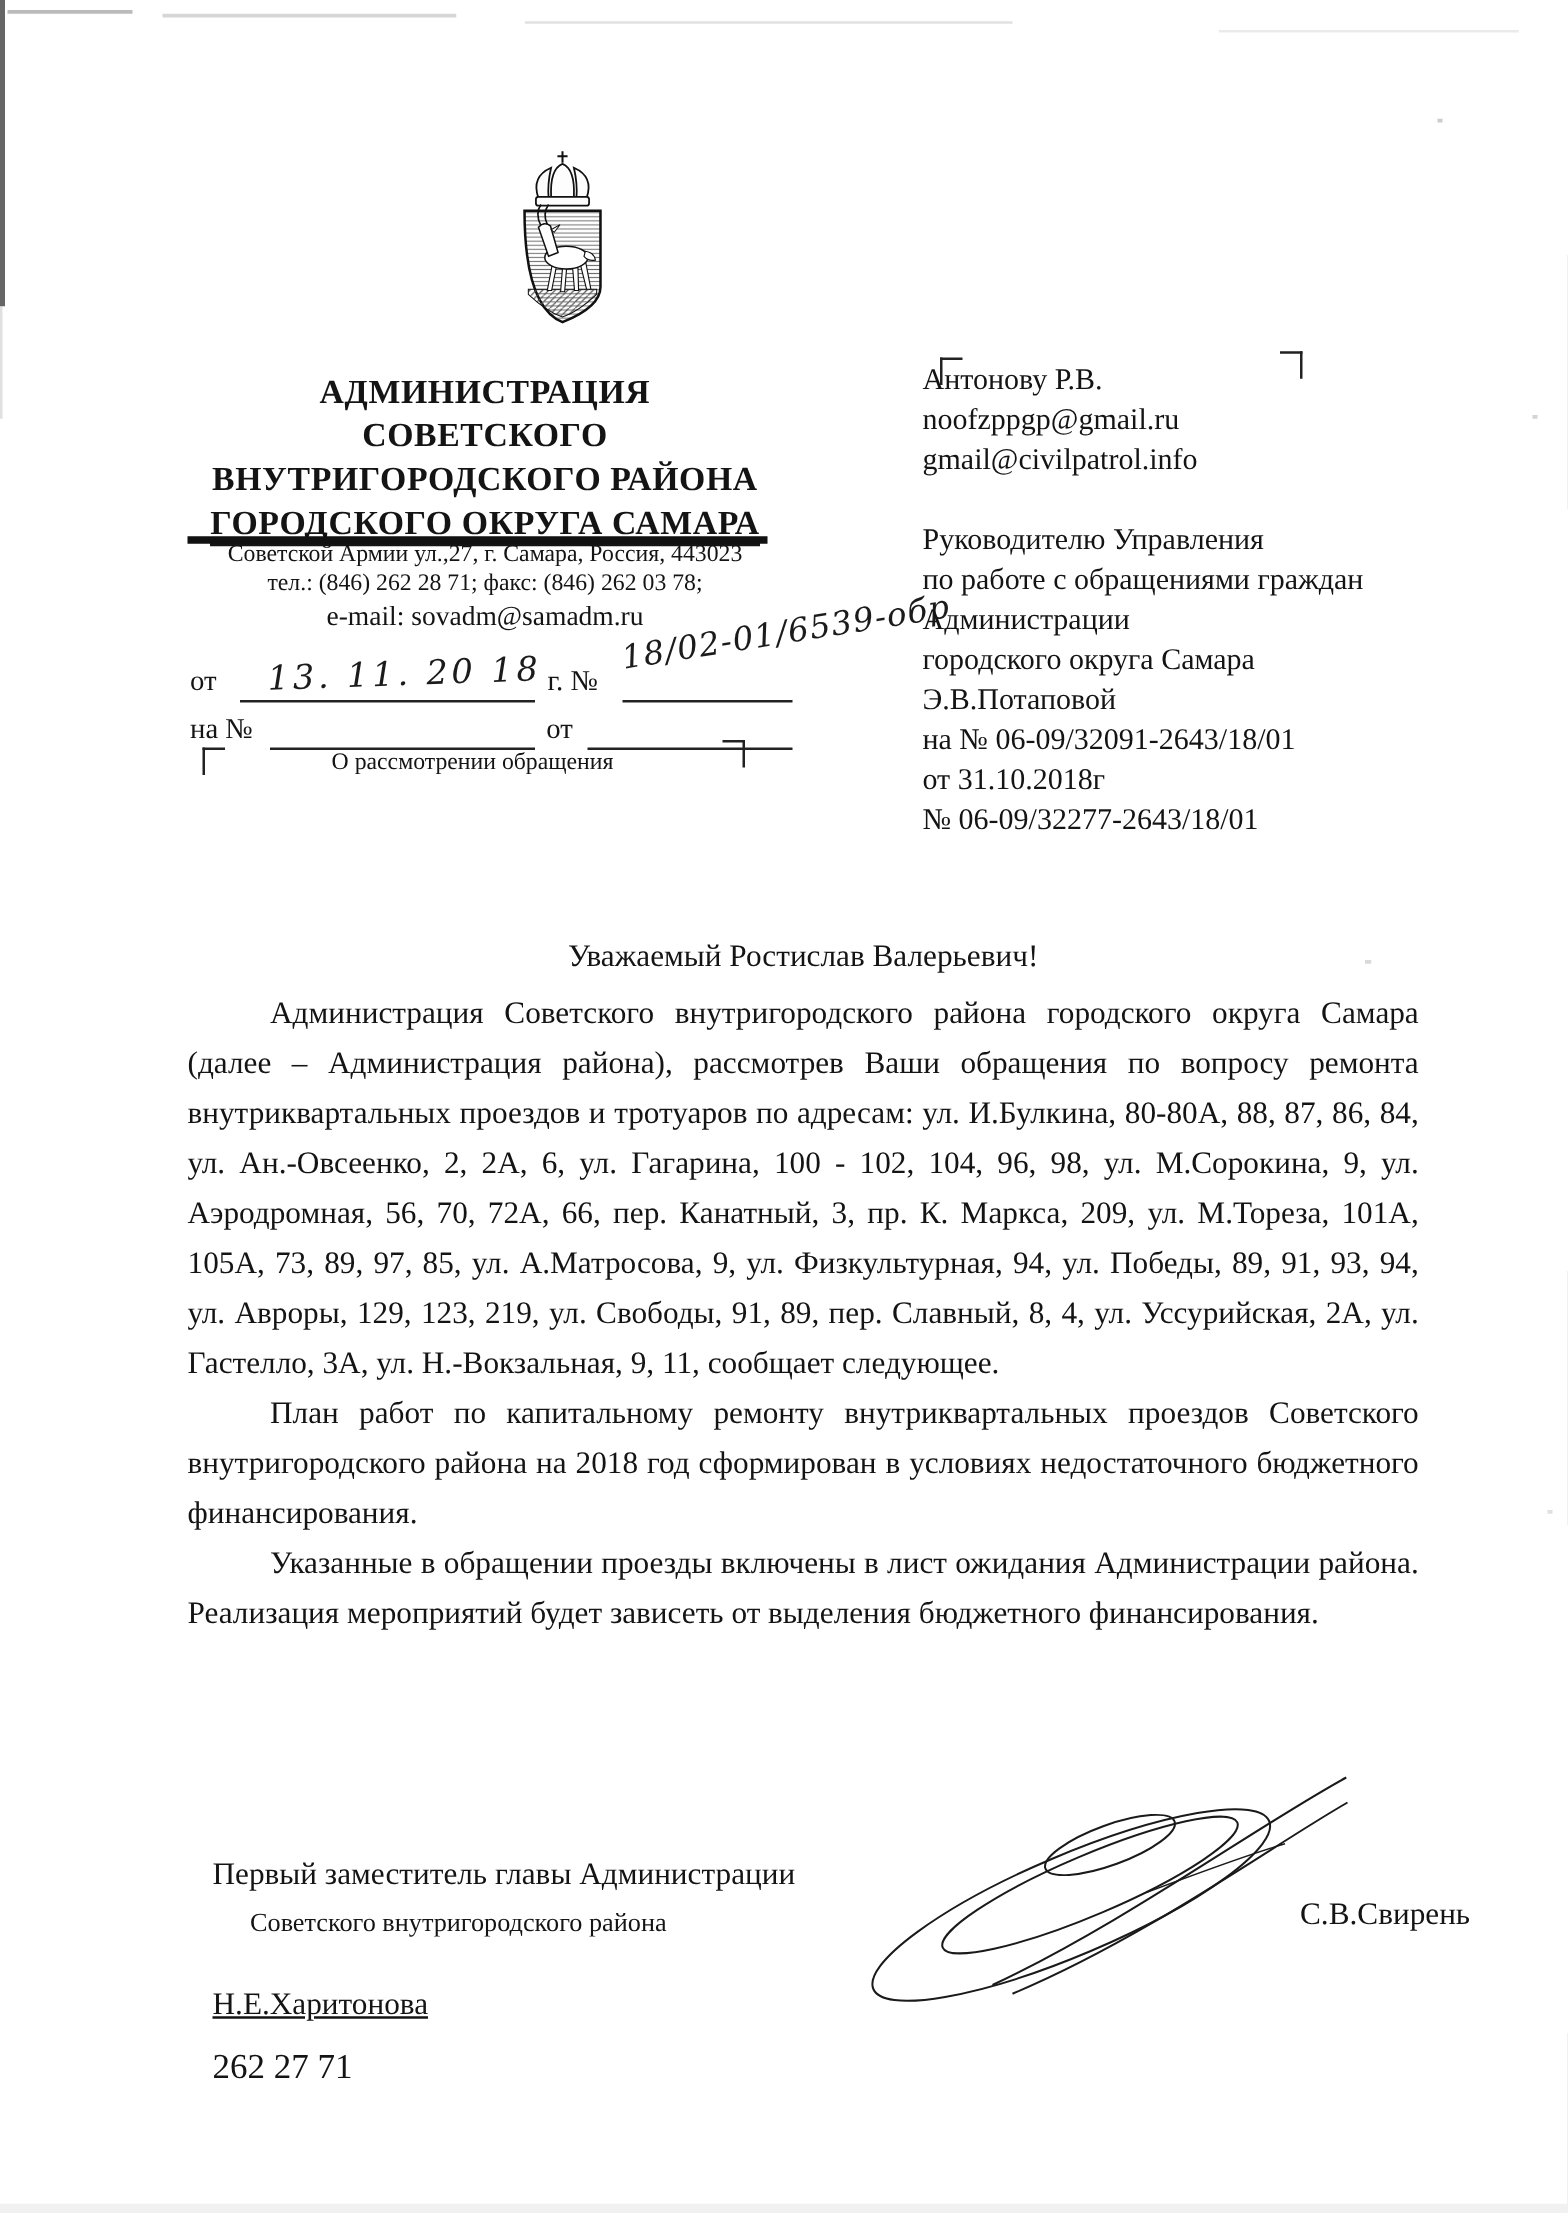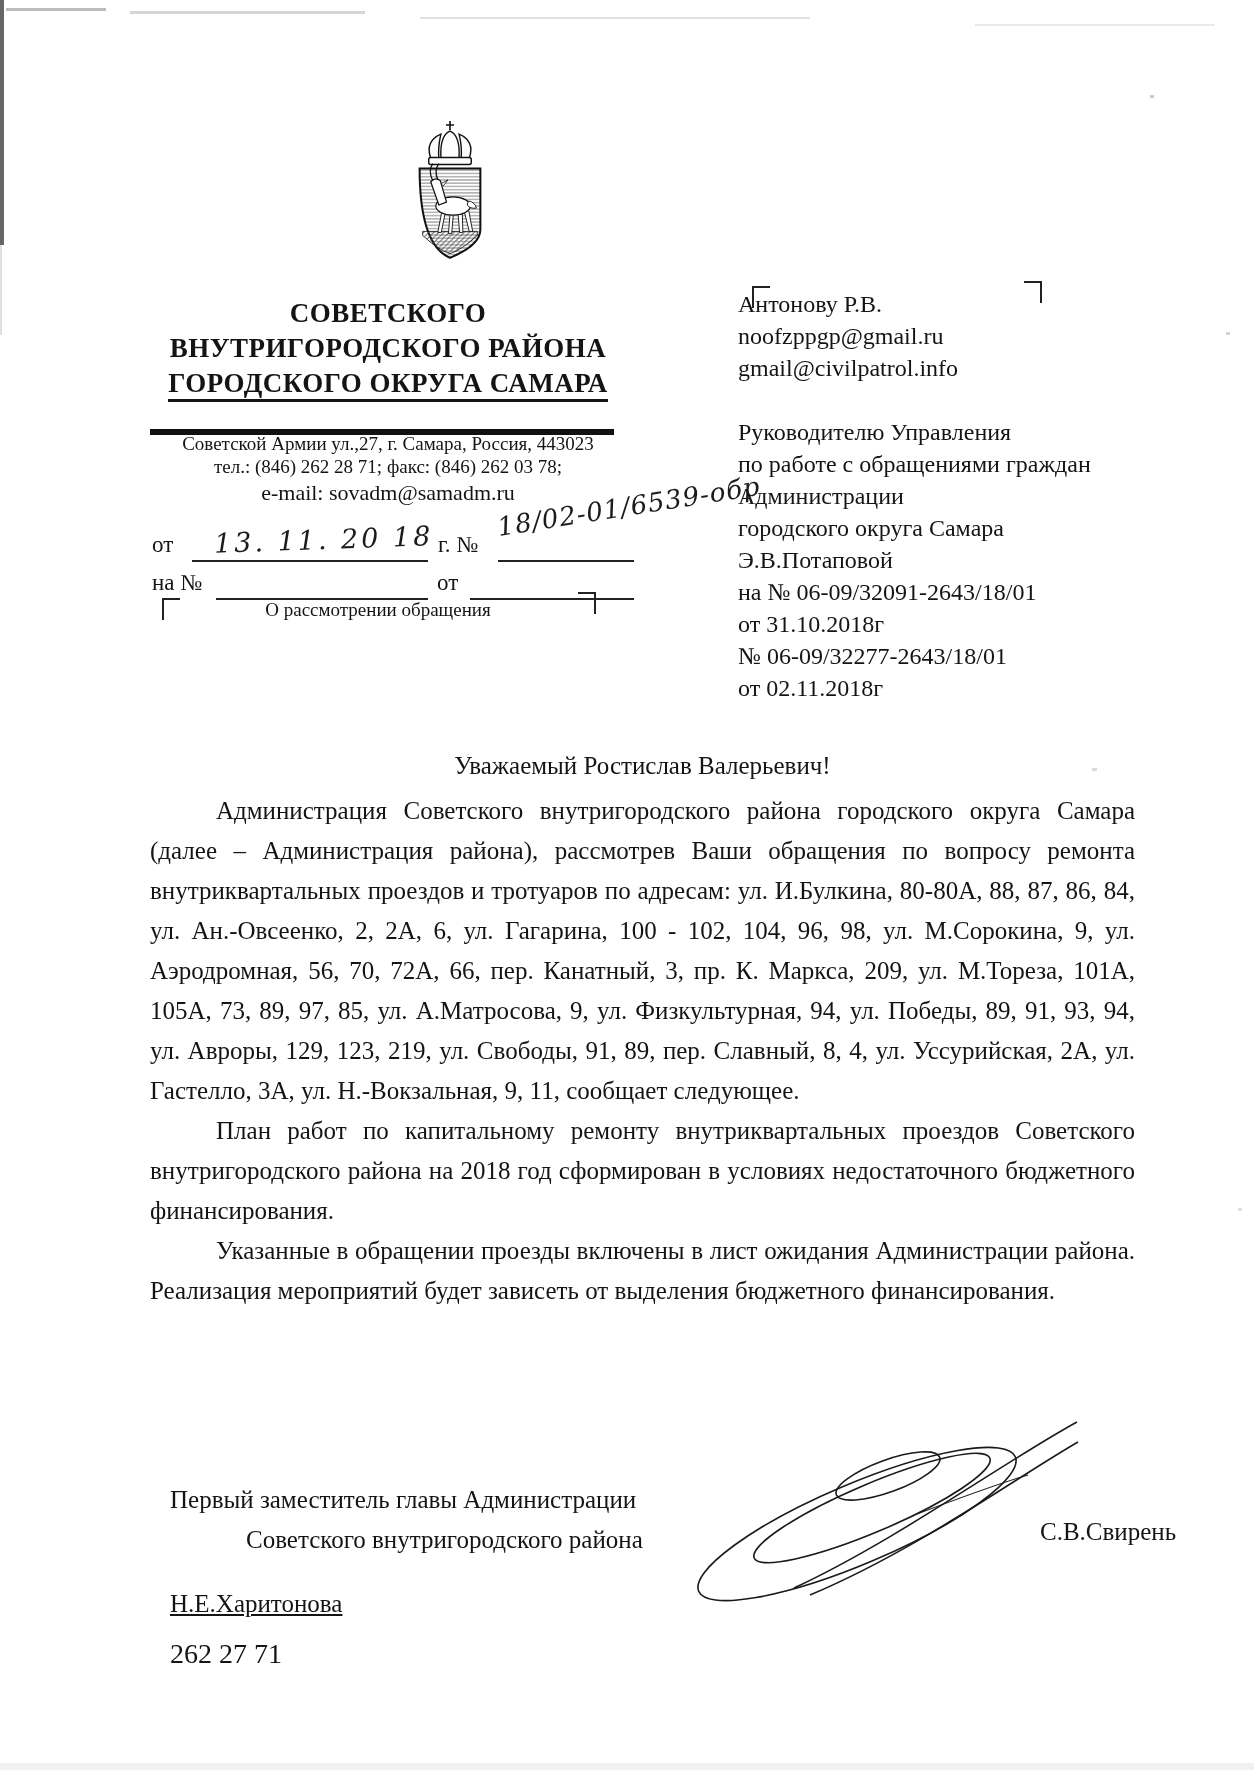--- a/index.html
+++ b/index.html
@@ -27,21 +27,21 @@
   
   .recipient{left:738px;top:288px;width:404px;font-size:24px;line-height:32px;}
   .recipient .gap{height:32px;}
   
   .salutation{left:150px;top:752px;width:985px;text-align:center;font-size:25px;}
   .bodytext{left:150px;top:791px;width:985px;font-size:25px;line-height:40px;
             text-align:justify;}
   .bodytext p{margin:0;text-indent:66px;}
   
   .sigtitle1{left:170px;top:1486px;font-size:25px;}
-  .sigtitle2{left:200px;top:1526px;font-size:25px;margin-left:46px;}
+  .sigtitle2{left:200px;top:1526px;font-size:21px;}
   .signame{left:1040px;top:1518px;font-size:25px;}
   .executor{left:170px;top:1590px;font-size:25px;text-decoration:underline;}
   .phone{left:170px;top:1638px;font-size:28px;}
   svg{display:block;}
   
   .art{position:absolute;pointer-events:none;}
 </style>
 </head>
 <body>
 
@@ -84,20 +84,21 @@
         <path d="M42 90 l-4 21 h3.4 l4 -20 z M50 93 l-1.5 19 h3.2 l1.5 -18 z M58 93 l1.5 18 h3.2 l-0.5 -18 z M64 90 l5 20 h3.4 l-4 -21 z" fill="#fff" stroke="#111" stroke-width="0.9"></path>
         <ellipse cx="53" cy="85" rx="17" ry="9" fill="#fff" stroke="#111" stroke-width="1.2"></ellipse>
         <path d="M39 84 L31 61 q4.5 -5 9.5 -1 l6 21 z" fill="#fff" stroke="#111" stroke-width="1.2"></path>
         <path d="M41 63 l7 -4 -4.5 6 z" fill="#fff" stroke="#111" stroke-width="0.8"></path>
         <path d="M68 80 q7 1 8 7 q-6 1 -9 -3 z" fill="#fff" stroke="#111" stroke-width="0.9"></path>
       </g>
     </svg>
   </div>
 
   <div class="abs org">
+    <div>АДМИНИСТРАЦИЯ</div>
     <div>СОВЕТСКОГО</div>
     <div>ВНУТРИГОРОДСКОГО РАЙОНА</div>
     <div><span class="u">ГОРОДСКОГО  ОКРУГА САМАРА</span></div>
   </div>
   <div class="abs bar"></div>
 
   <div class="abs addr">
     <div>Советской Армии ул.,27, г. Самара, Россия, 443023</div>
     <div>тел.: (846) 262 28 71; факс: (846) 262 03 78;</div>
     <div class="mail">e-mail: sovadm@samadm.ru</div>
@@ -127,21 +128,20 @@
     <div>gmail@civilpatrol.info</div>
     <div class="gap"></div>
     <div>Руководителю Управления</div>
     <div>по работе с обращениями граждан</div>
     <div>Администрации</div>
     <div>городского округа Самара</div>
     <div>Э.В.Потаповой</div>
     <div>на № 06-09/32091-2643/18/01</div>
     <div>от 31.10.2018г</div>
     <div>№ 06-09/32277-2643/18/01</div>
-    <div>от 02.11.2018г</div>
   </div>
 
   <div class="abs salutation">Уважаемый Ростислав Валерьевич!</div>
   <div class="abs bodytext">
     <p>Администрация Советского внутригородского района городского округа Самара (далее – Администрация района), рассмотрев Ваши обращения по вопросу ремонта внутриквартальных проездов и тротуаров по адресам: ул. И.Булкина, 80-80А, 88, 87, 86, 84, ул. Ан.-Овсеенко, 2, 2А, 6, ул. Гагарина, 100 - 102, 104, 96, 98, ул. М.Сорокина, 9, ул. Аэродромная, 56, 70, 72А, 66, пер. Канатный, 3, пр. К. Маркса, 209, ул. М.Тореза, 101А, 105А, 73, 89, 97, 85, ул. А.Матросова, 9, ул. Физкультурная, 94, ул. Победы, 89, 91, 93, 94, ул. Авроры, 129, 123, 219, ул. Свободы, 91, 89, пер. Славный, 8, 4, ул. Уссурийская, 2А, ул. Гастелло, 3А, ул. Н.-Вокзальная, 9, 11, сообщает следующее.</p>
     <p>План работ по капитальному ремонту внутриквартальных проездов Советского внутригородского района на 2018 год сформирован в условиях недостаточного бюджетного финансирования.</p>
     <p>Указанные в обращении проезды включены в лист ожидания Администрации района. Реализация мероприятий будет зависеть от выделения бюджетного финансирования.</p>
   </div>
 
   <div class="abs" style="left:672px;top:1402px;width:410px;height:210px">

